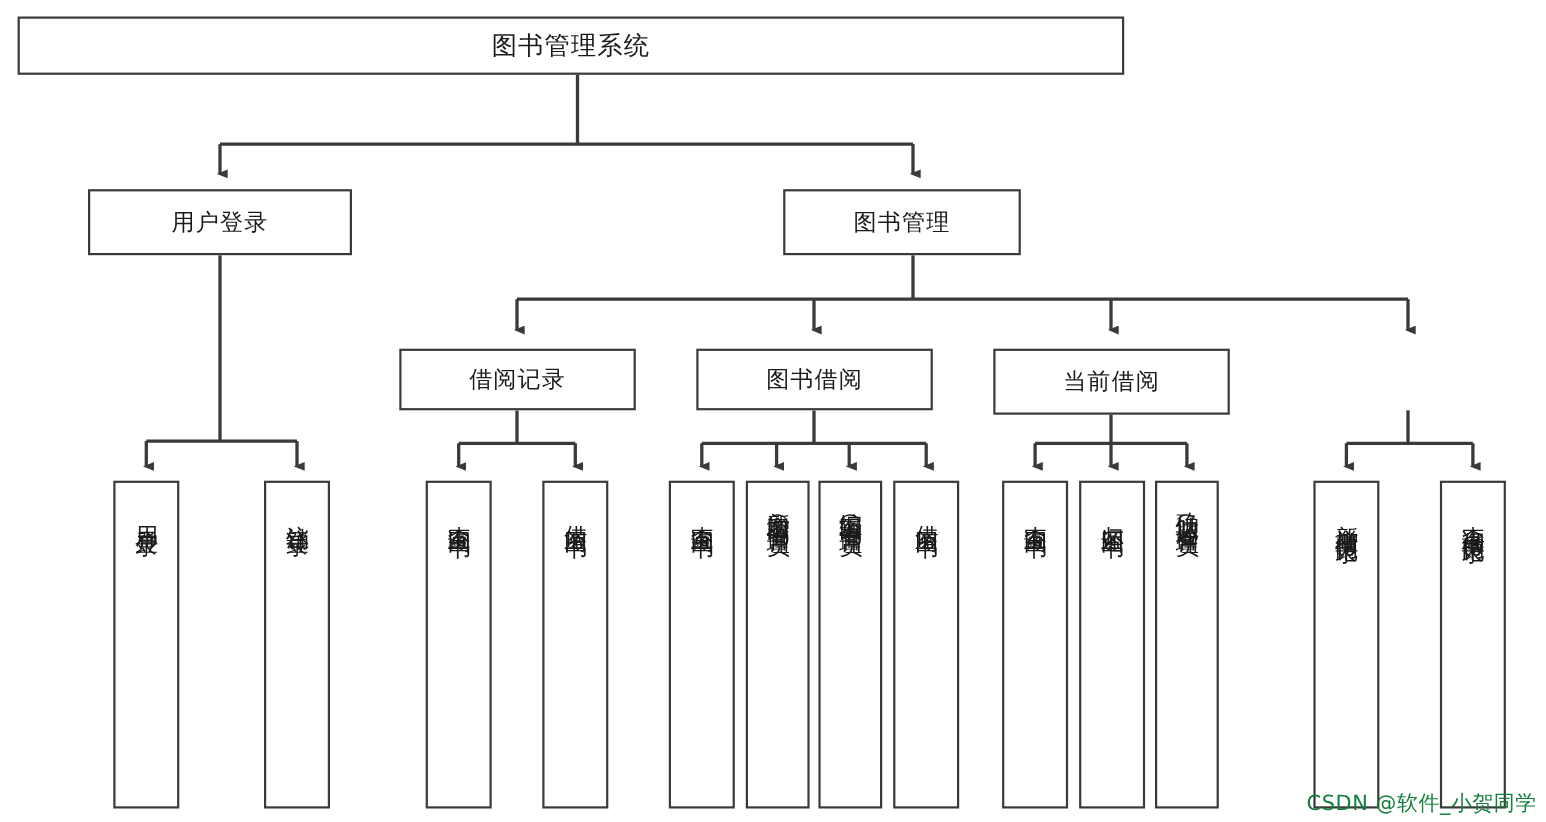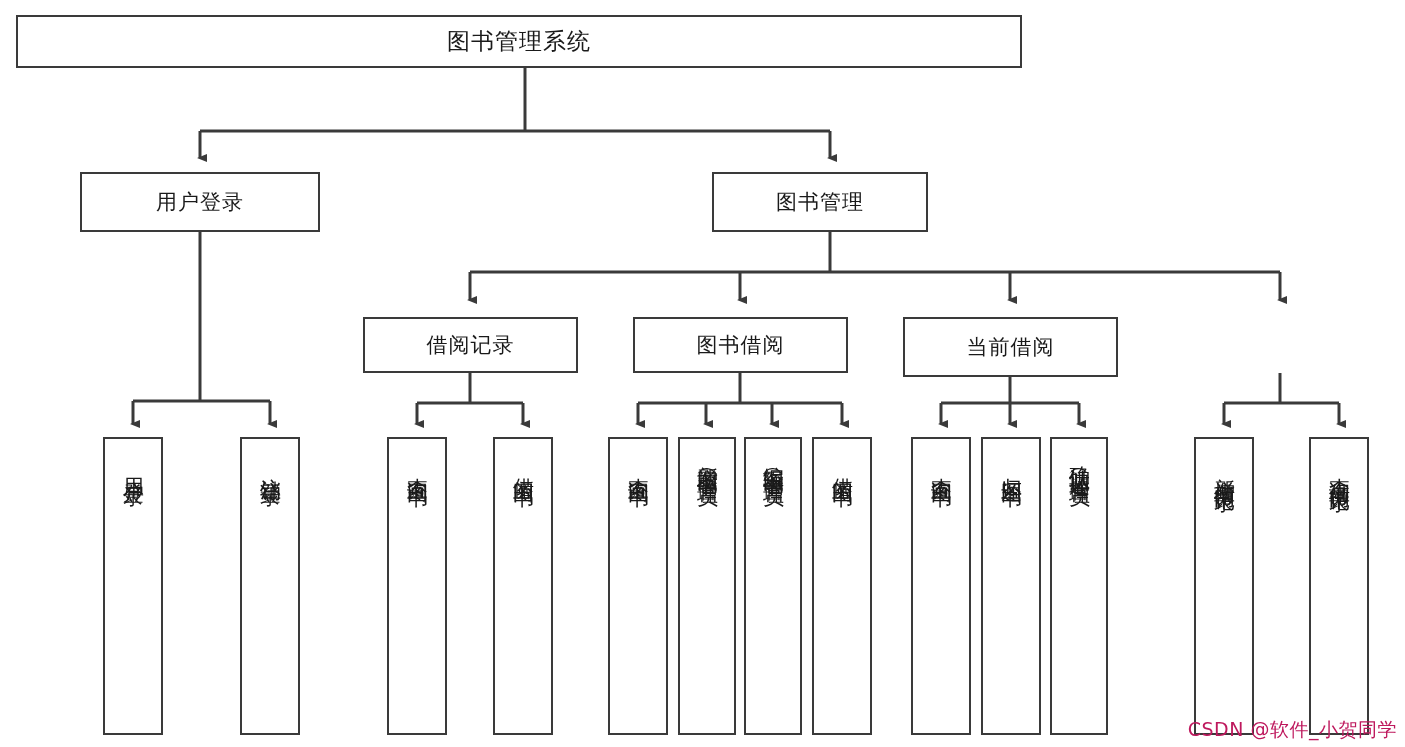--- a/index.html
+++ b/index.html
@@ -59,21 +59,21 @@
     line-height: 1.28;
     letter-spacing: 3px;
     white-space: nowrap;
     color: #1a1a1a;
   }
   .watermark {
     position: absolute;
     right: 8px;
     bottom: 4px;
     font-size: 19px;
-    color: #be185d;
+    color: #15803d;
     letter-spacing: 0.5px;
     white-space: nowrap;
   }
 </style>
 </head>
 <body>
 
 <div id="canvas">
 
   <svg class="wires" viewBox="0 0 1405 747" xmlns="http://www.w3.org/2000/svg">

